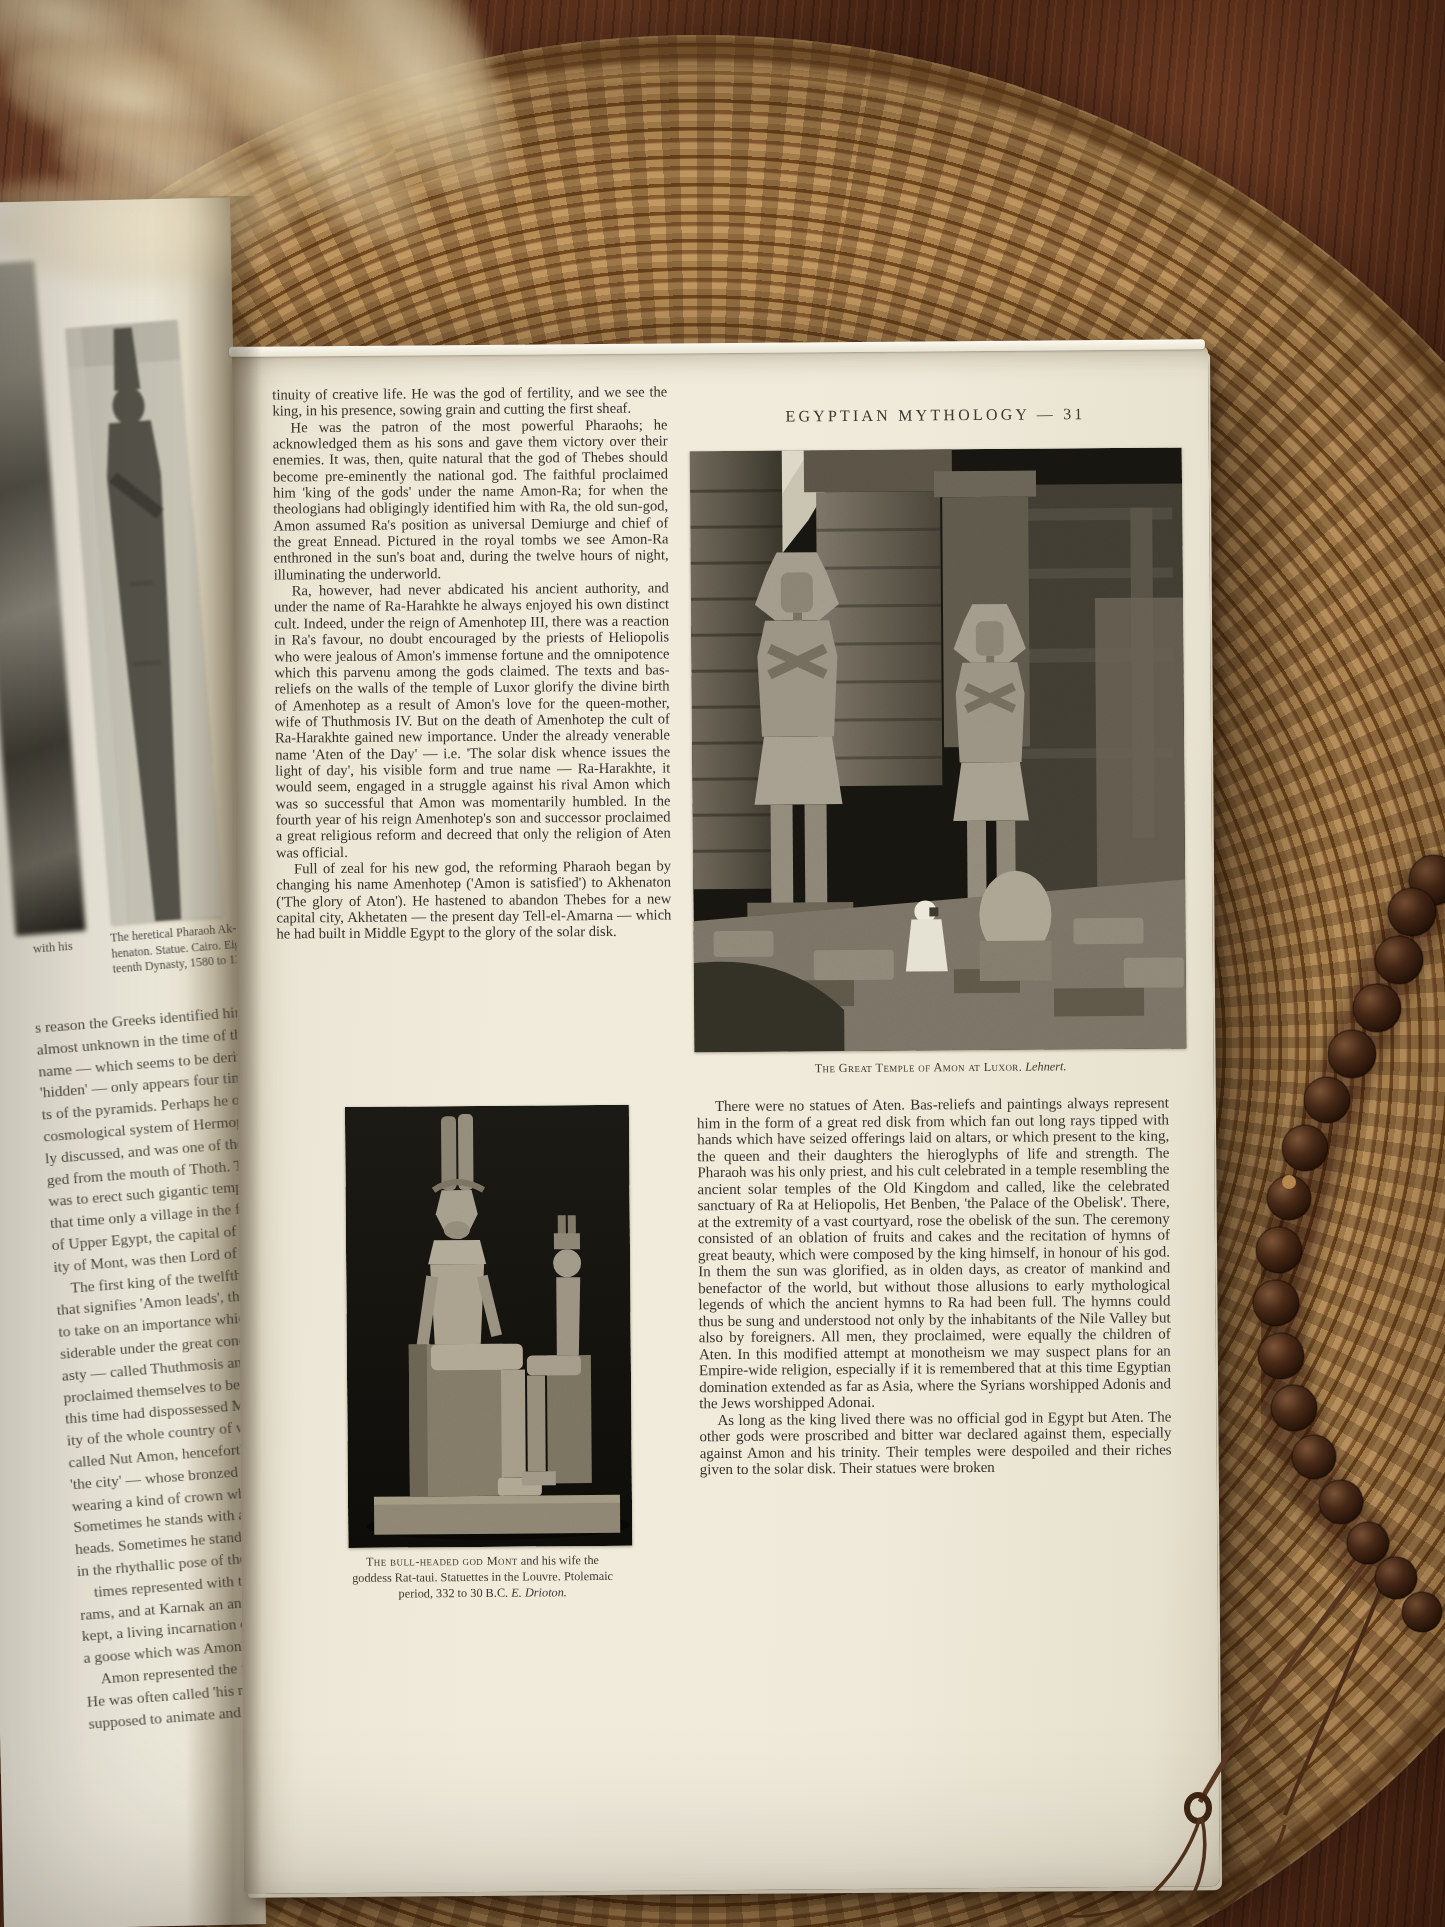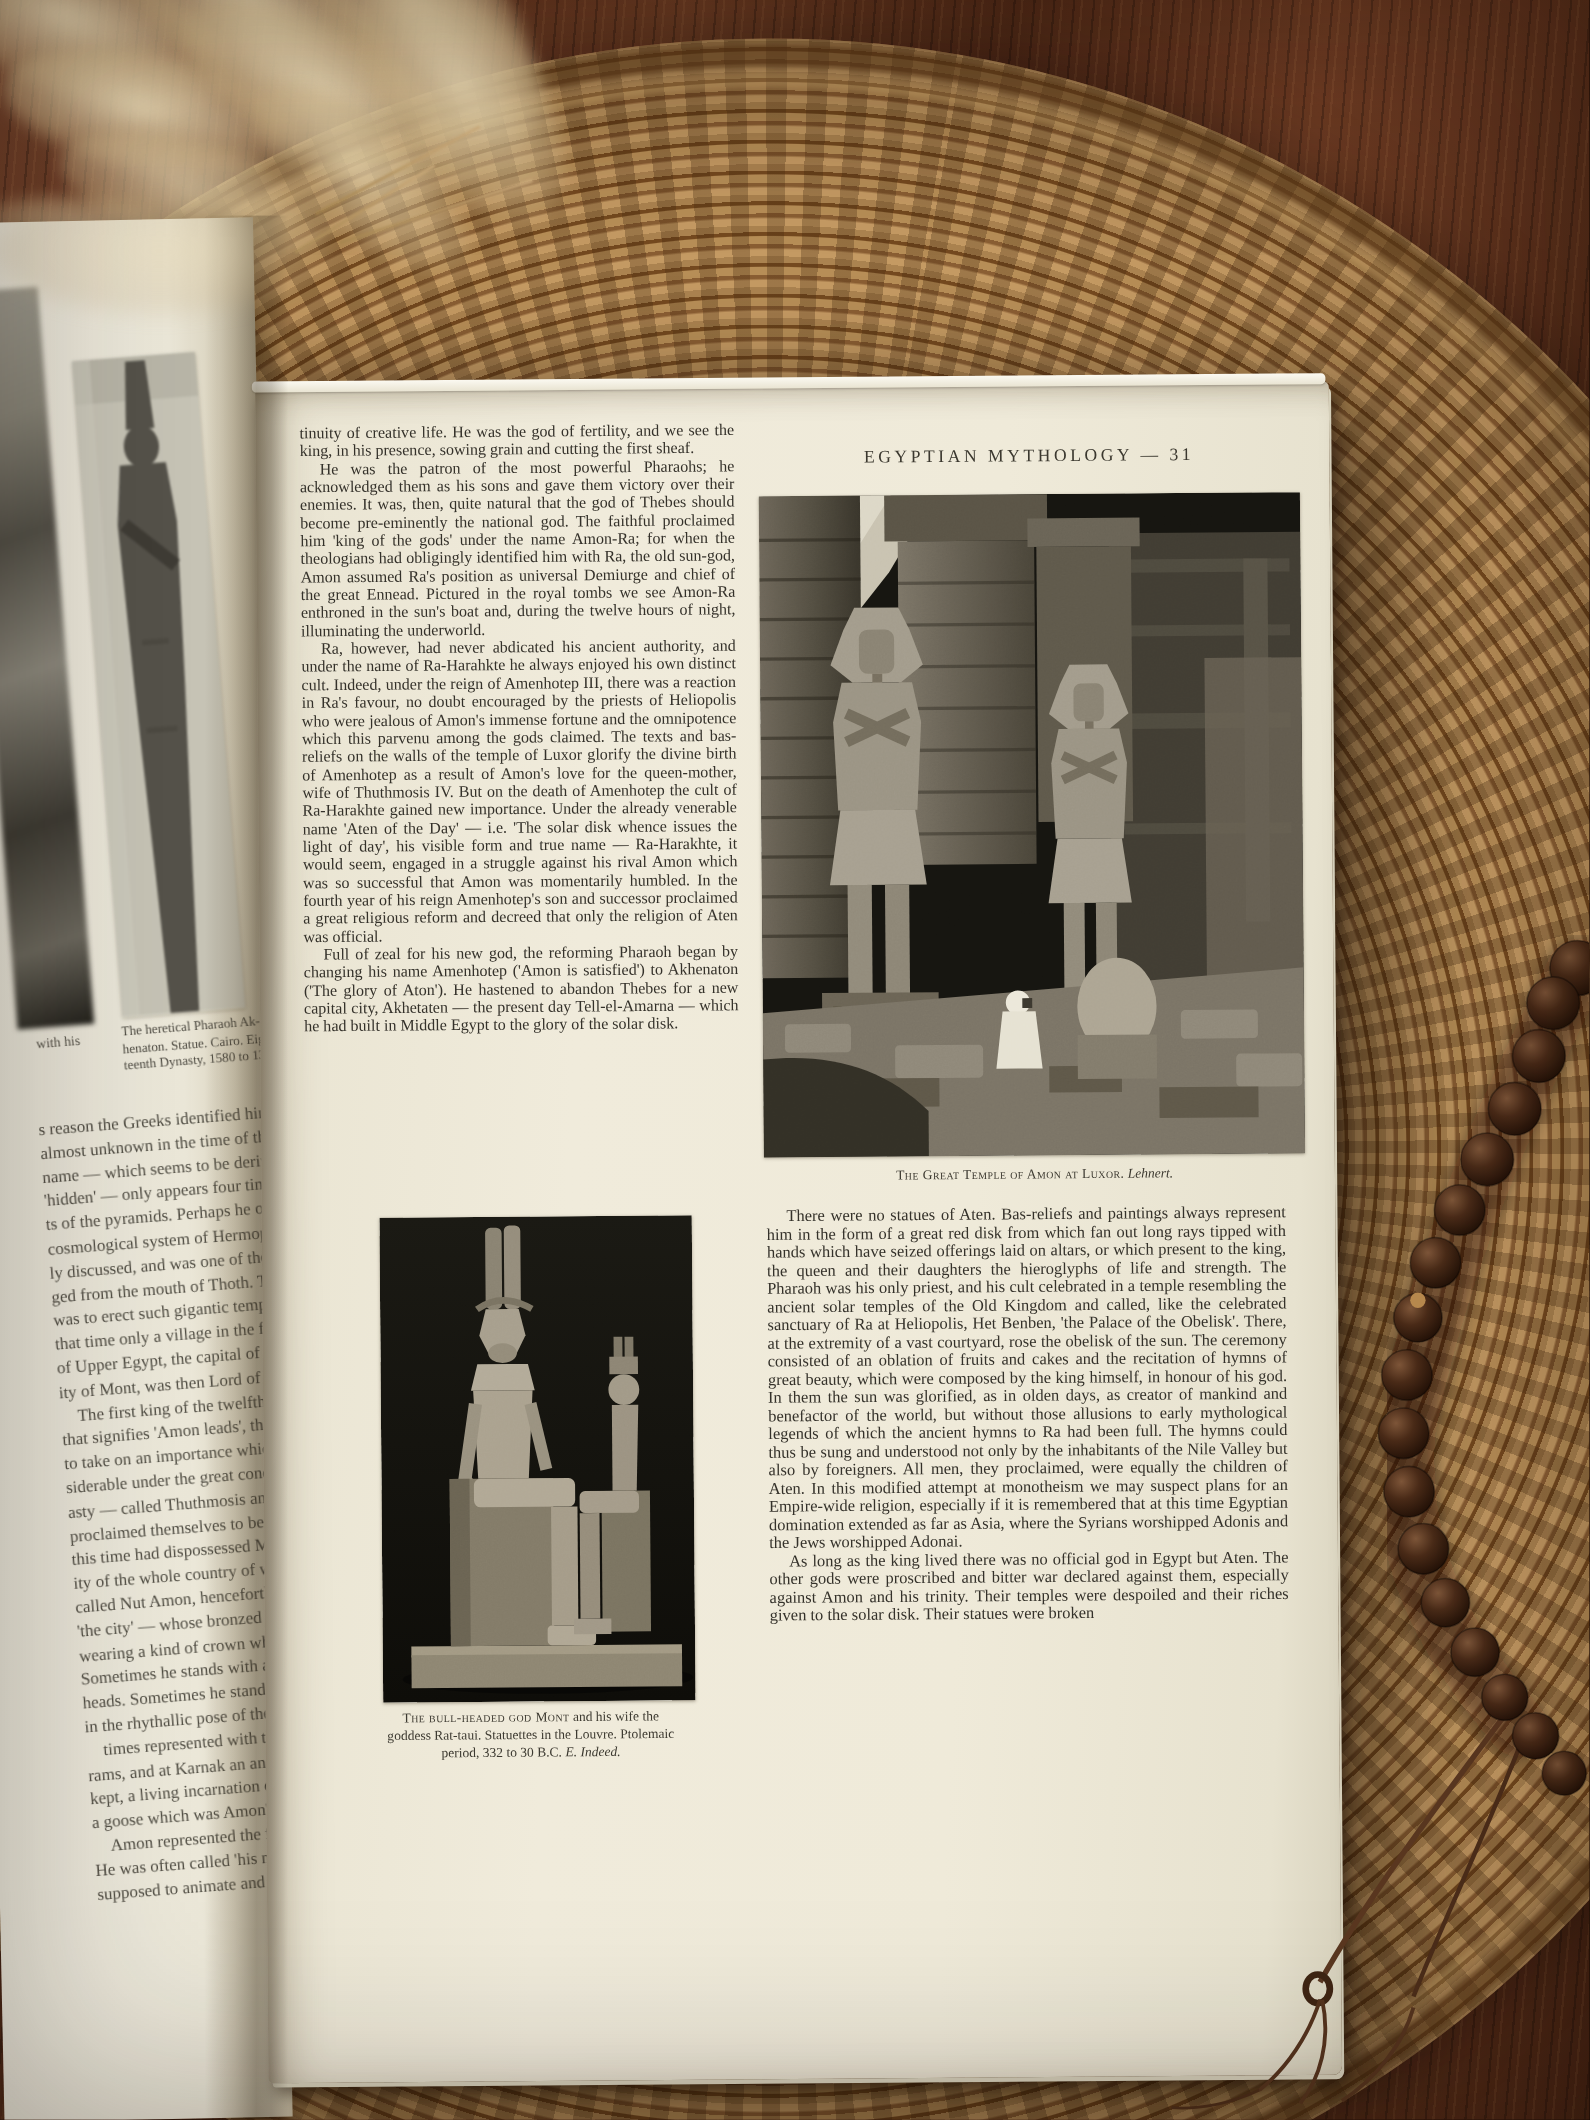--- a/index.html
+++ b/index.html
@@ -305,21 +305,21 @@
           <path d="M24,44 L48,44 L46,122 L24,122 Z" fill="#9c9382"></path>
           <rect x="14" y="122" width="44" height="128" fill="#7b7461"></rect>
           <rect x="-6" y="122" width="54" height="20" rx="5" fill="#a59c8a"></rect>
           <rect x="-6" y="142" width="18" height="96" fill="#968d7b"></rect>
           <rect x="-12" y="238" width="34" height="14" fill="#a19887"></rect>
         </g>
         <rect width="284" height="441" filter="url(#mt-grain)" opacity=".5" style="mix-blend-mode:overlay"></rect>
       </svg>
     </div>
     <div class="caption mont-cap">
-      <span class="sc">The bull-headed god Mont</span><span> and his wife the goddess Rat-taui. Statuettes in the Louvre. Ptolemaic period, 332 to 30 B.C. </span><i>E. Indeed.</i>
+      <span class="sc">The bull-headed god Mont</span><span> and his wife the goddess Rat-taui. Statuettes in the Louvre. Ptolemaic period, 332 to 30 B.C. </span><i>E. Drioton.</i>
     </div>
   </div>
 
   <div class="gutter"></div>
 
   <div class="necklace">
     <svg viewBox="0 0 395 1077">
       <defs>
         <radialGradient id="bead" cx="35%" cy="30%" r="78%">
           <stop offset="0" stop-color="#7e5639"></stop>

